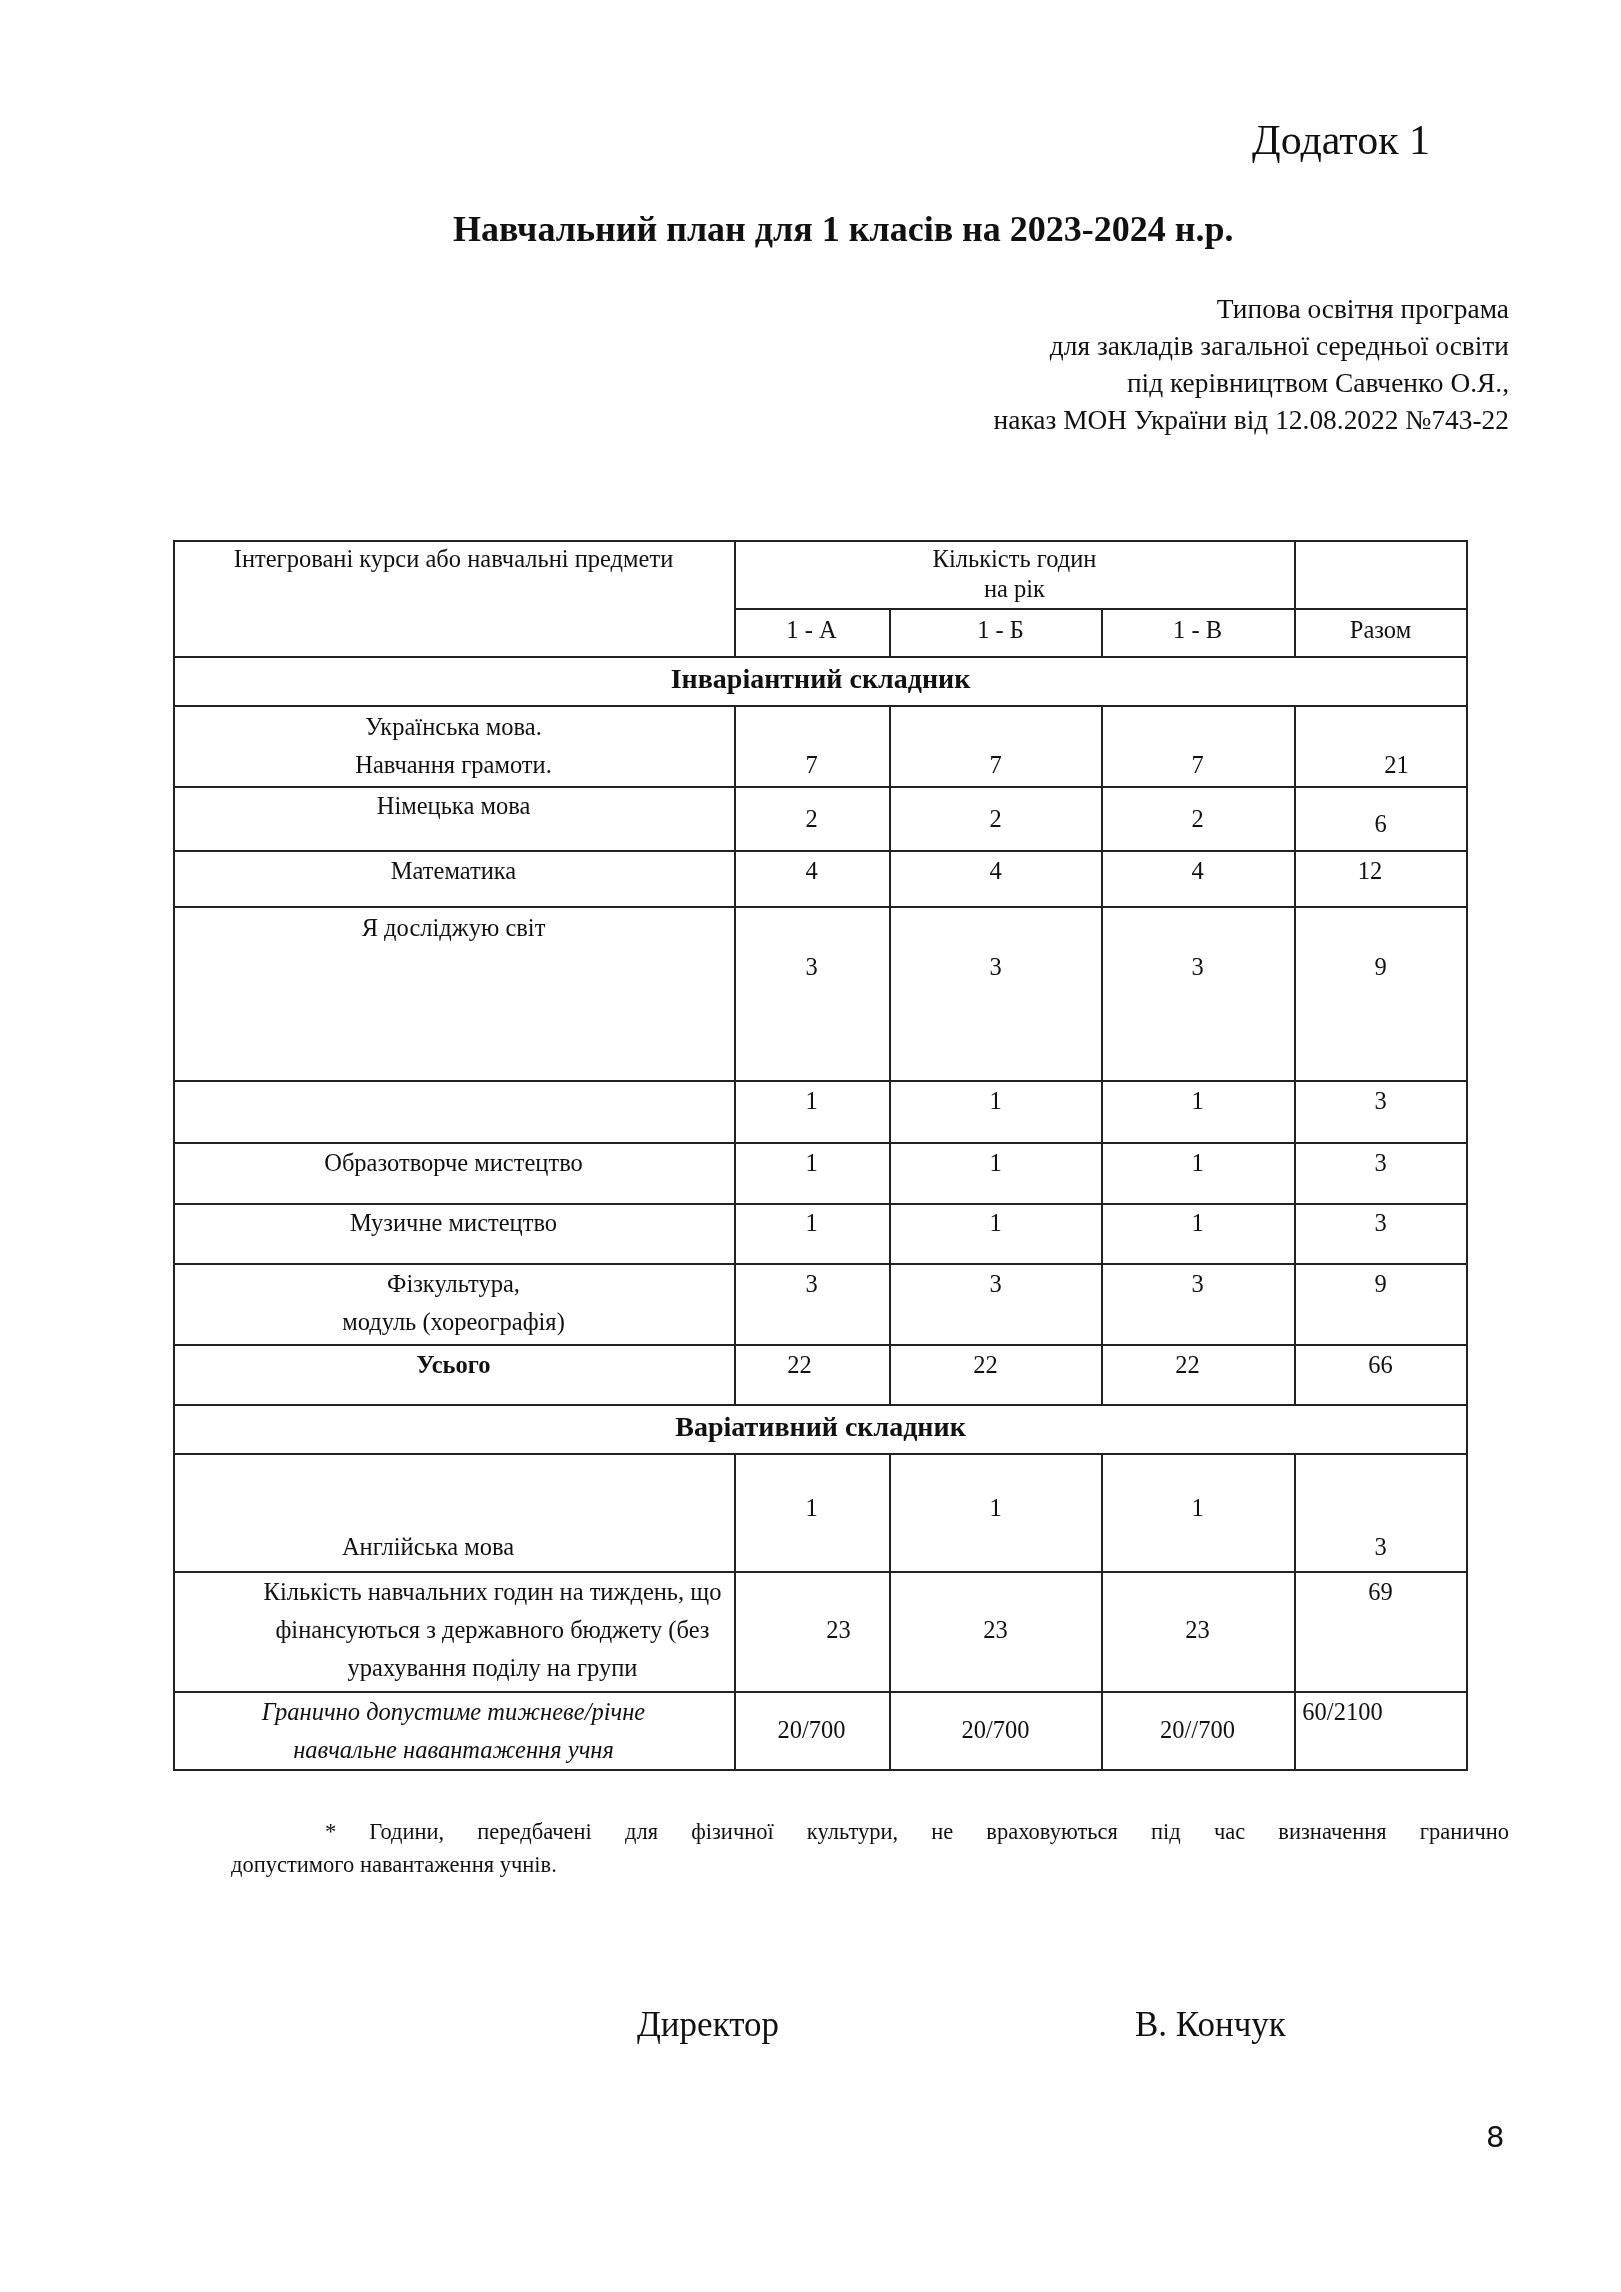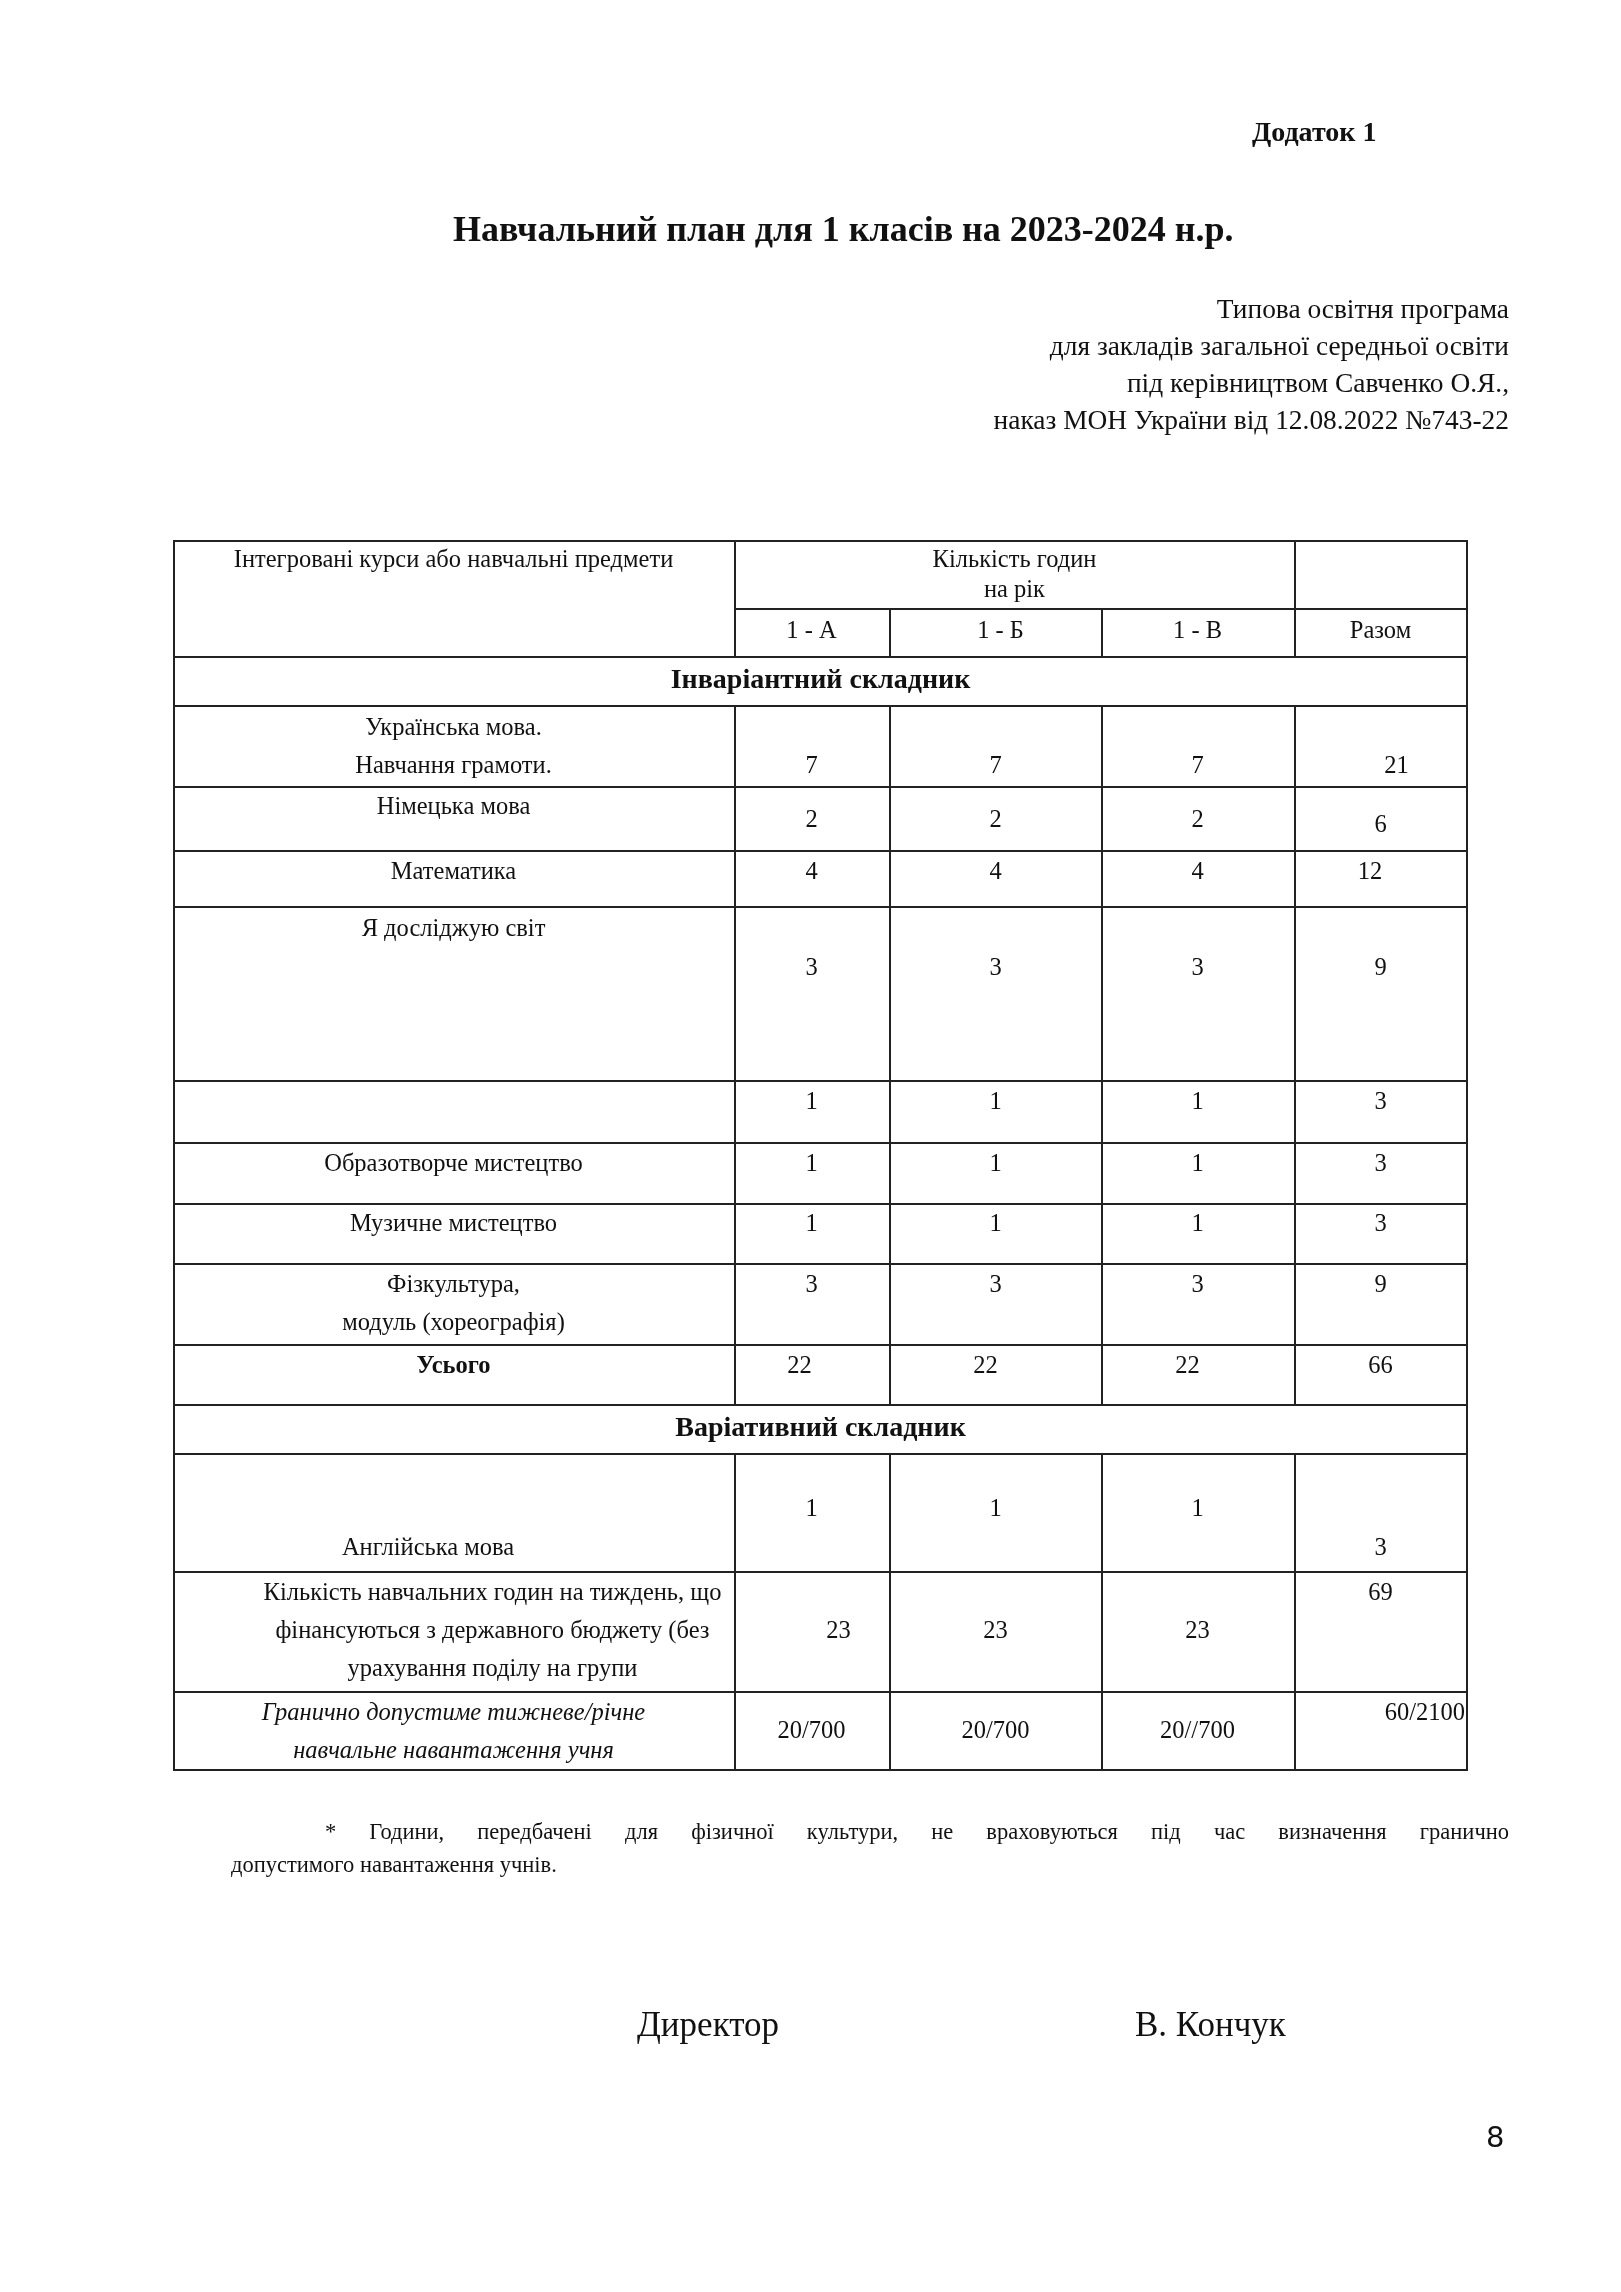--- a/index.html
+++ b/index.html
@@ -1,19 +1,19 @@
 <!DOCTYPE html>
 <html><head>
 <meta charset="utf-8">
 <style>
   html, body { margin: 0; padding: 0; background: #ffffff; }
   body { width: 1621px; height: 2293px; position: relative; overflow: hidden;
          font-family: "Liberation Serif", "DejaVu Serif", serif; color: #111; }
   .abs { position: absolute; white-space: nowrap; }
-  .appendix { left: 1252px; top: 116px; font-size: 28px; font-weight: bold; }
+  .appendix { left: 1252px; top: 116px; font-size: 42px; font-weight: normal; }
   .title { left: 453px; top: 208px; font-size: 36px; font-weight: bold; }
   .program { right: 112px; top: 291px; text-align: right; font-size: 27.4px; line-height: 37px; }
   .program div { white-space: nowrap; }
 
   
   .tbl { position: absolute; left: 173px; top: 540px; width: 1295px; height: 1230px; }
   .ln { position: absolute; background: #222; }
   .h { height: 2px; }
   .v { width: 2px; }
   .cell { position: absolute; font-size: 24.5px; line-height: 38px; text-align: center; }
@@ -167,21 +167,21 @@
   <div class="cell" style="left:928px;top:1071px;width:193px;">23</div>
   <div class="cell" style="left:1121px;top:1033px;width:173px;">69</div>
 
   <div class="cell ital" style="left:0;top:1153px;width:561px;">
     <div>Гранично допустиме тижневе/річне</div>
     <div>навчальне навантаження учня</div>
   </div>
   <div class="cell" style="left:561px;top:1171px;width:155px;">20/700</div>
   <div class="cell" style="left:716px;top:1171px;width:213px;">20/700</div>
   <div class="cell" style="left:928px;top:1171px;width:193px;">20//700</div>
-  <div class="cell" style="left:1119px;top:1153px;width:173px;text-align:right;">60/2100</div>
+  <div class="cell" style="left:1083px;top:1153px;width:173px;">60/2100</div>
 </div>
 
 <div class="abs footnote">
   <div class="first">* Години, передбачені для фізичної культури, не враховуються під час визначення гранично</div>
   <div>допустимого навантаження учнів.</div>
 </div>
 
 <div class="abs sig-title">Директор</div>
 <div class="abs sig-name">В. Кончук</div>
 <div class="abs pagenum">8</div>

